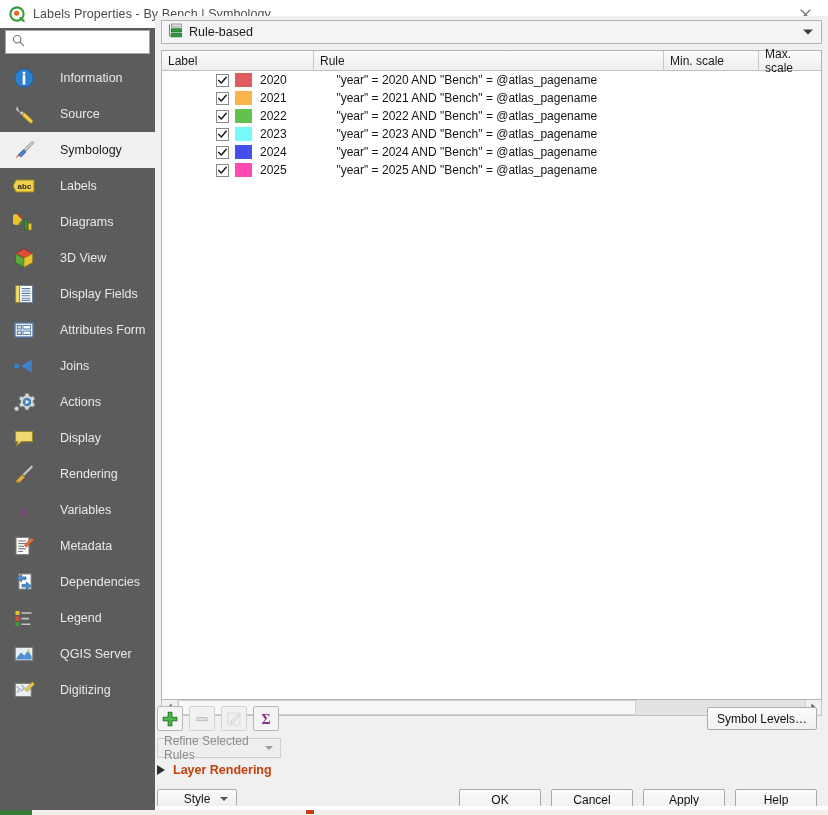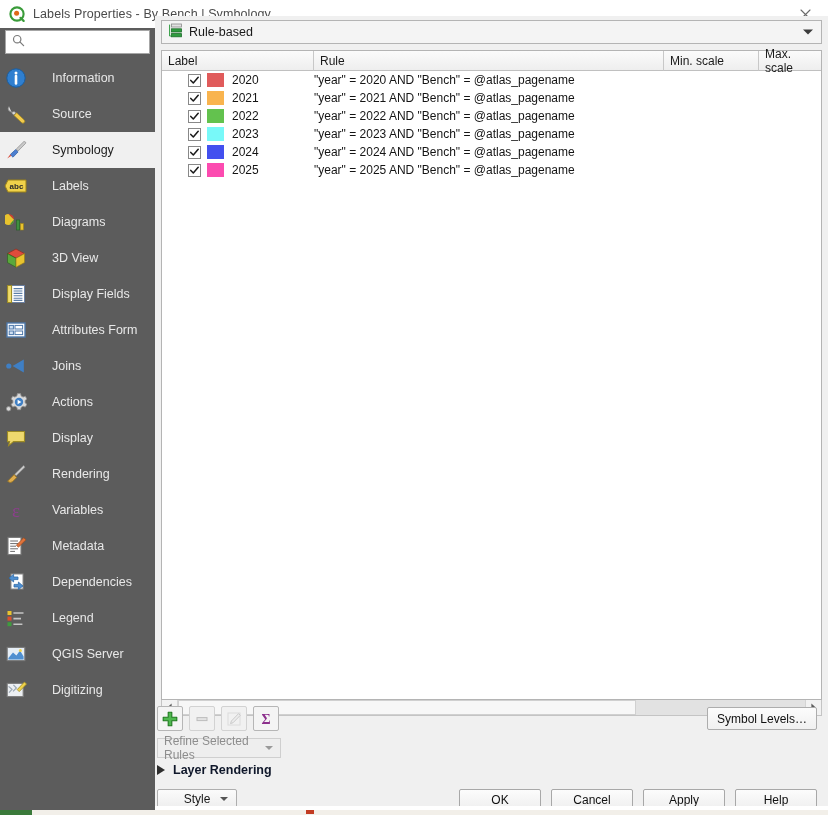--- a/index.html
+++ b/index.html
@@ -59,21 +59,21 @@
   }
   .search-icon { margin-left: 6px; margin-right: 4px; flex: 0 0 auto; }
   .search-input {
     border: 0; outline: 0; background: transparent;
     font-family: "Liberation Sans", sans-serif; font-size: 12px;
     width: 110px; color: #222; padding: 0;
   }
   .nav { position: absolute; left: 0; top: 32px; width: 155px; }
   .nav-item {
     height: 36px; display: flex; align-items: center;
-    padding-left: 4px; box-sizing: border-box;
+    padding-left: 12px; box-sizing: border-box;
     color: #e8e8e8; font-size: 12.5px;
   }
   .nav-item.selected { background: #f0f0f0; color: #1c1c1c; }
   .nav-ico {
     width: 24px; height: 24px; margin-right: 24px;
     flex: 0 0 auto; display: flex; align-items: center; justify-content: center;
   }
   .nav-label { white-space: nowrap; }
 
   
@@ -116,21 +116,21 @@
     background: linear-gradient(#fbfbfb, #eeeeee);
     border-right: 1px solid #c8c8c8;
     border-bottom: 1px solid #c0c0c0;
     height: 20px;
   }
   .th-label { width: 152px; }
   .th-rule  { width: 350px; }
   .th-min   { width: 95px; }
   .th-max   { width: 62px; border-right: 0; }
 
-  .trow { display: flex; align-items: center; height: 18px; }
+  .trow { display: flex; align-items: center; height: 18px; padding-left: 28px; }
   .cell-label {
     width: 152px; display: flex; align-items: center;
     box-sizing: border-box; padding-left: 26px;
   }
   .chk {
     width: 13px; height: 13px; box-sizing: border-box;
     border: 1px solid #888; background: #fff;
     display: flex; align-items: center; justify-content: center;
     flex: 0 0 auto; margin-right: 6px;
   }
@@ -205,21 +205,21 @@
   
   .layer-rendering {
     position: absolute; left: 157px; top: 763px;
     display: flex; align-items: center; gap: 8px;
   }
   .lr-tri {
     width: 0; height: 0;
     border-top: 5px solid transparent; border-bottom: 5px solid transparent;
     border-left: 8px solid #2e2e2e;
   }
-  .lr-text { font-size: 12.5px; font-weight: bold; color: #0f172a; }
+  .lr-text { font-size: 12.5px; font-weight: bold; color: #c2410c; }
 
   .stylebtn {
     position: absolute; left: 157px; top: 789px;
     width: 80px; height: 20px; box-sizing: border-box;
     background: linear-gradient(#fbfbfb, #eeeeee);
     border: 1px solid #aeaeae; border-radius: 2px;
     display: flex; align-items: center; justify-content: center;
     font-size: 12px; color: #161616; position: absolute;
   }
   .stylebtn .arrow {

